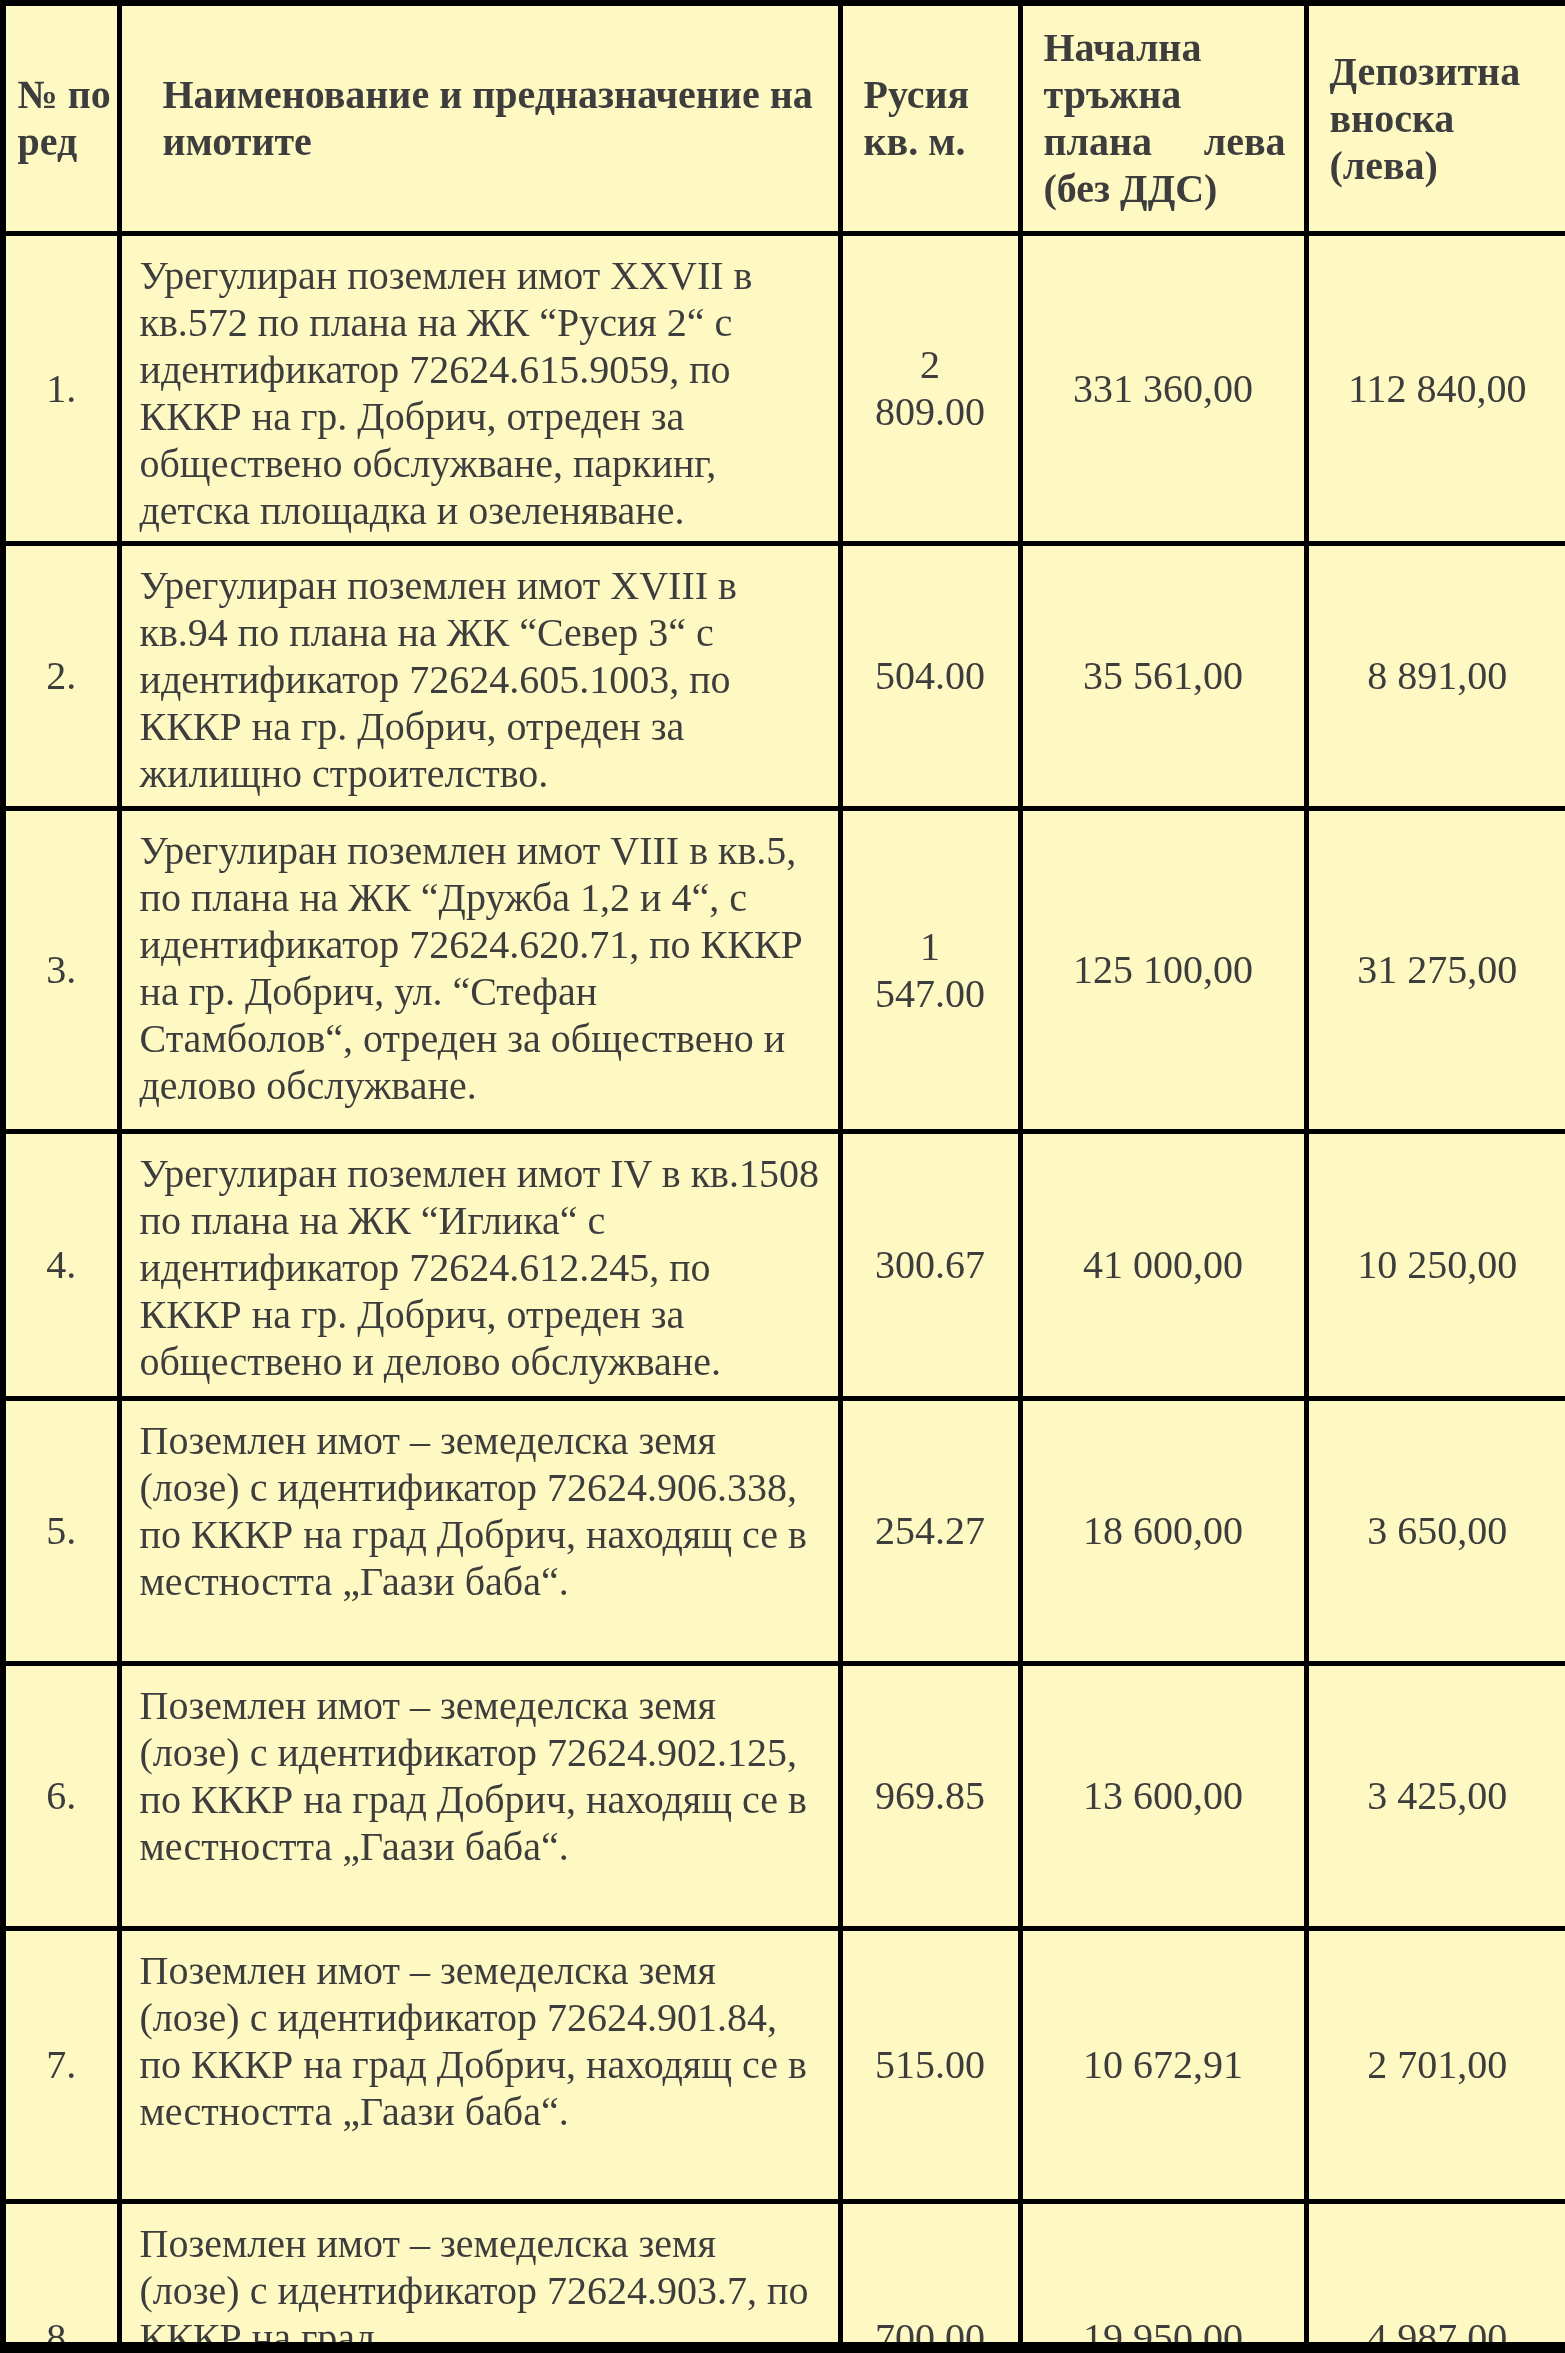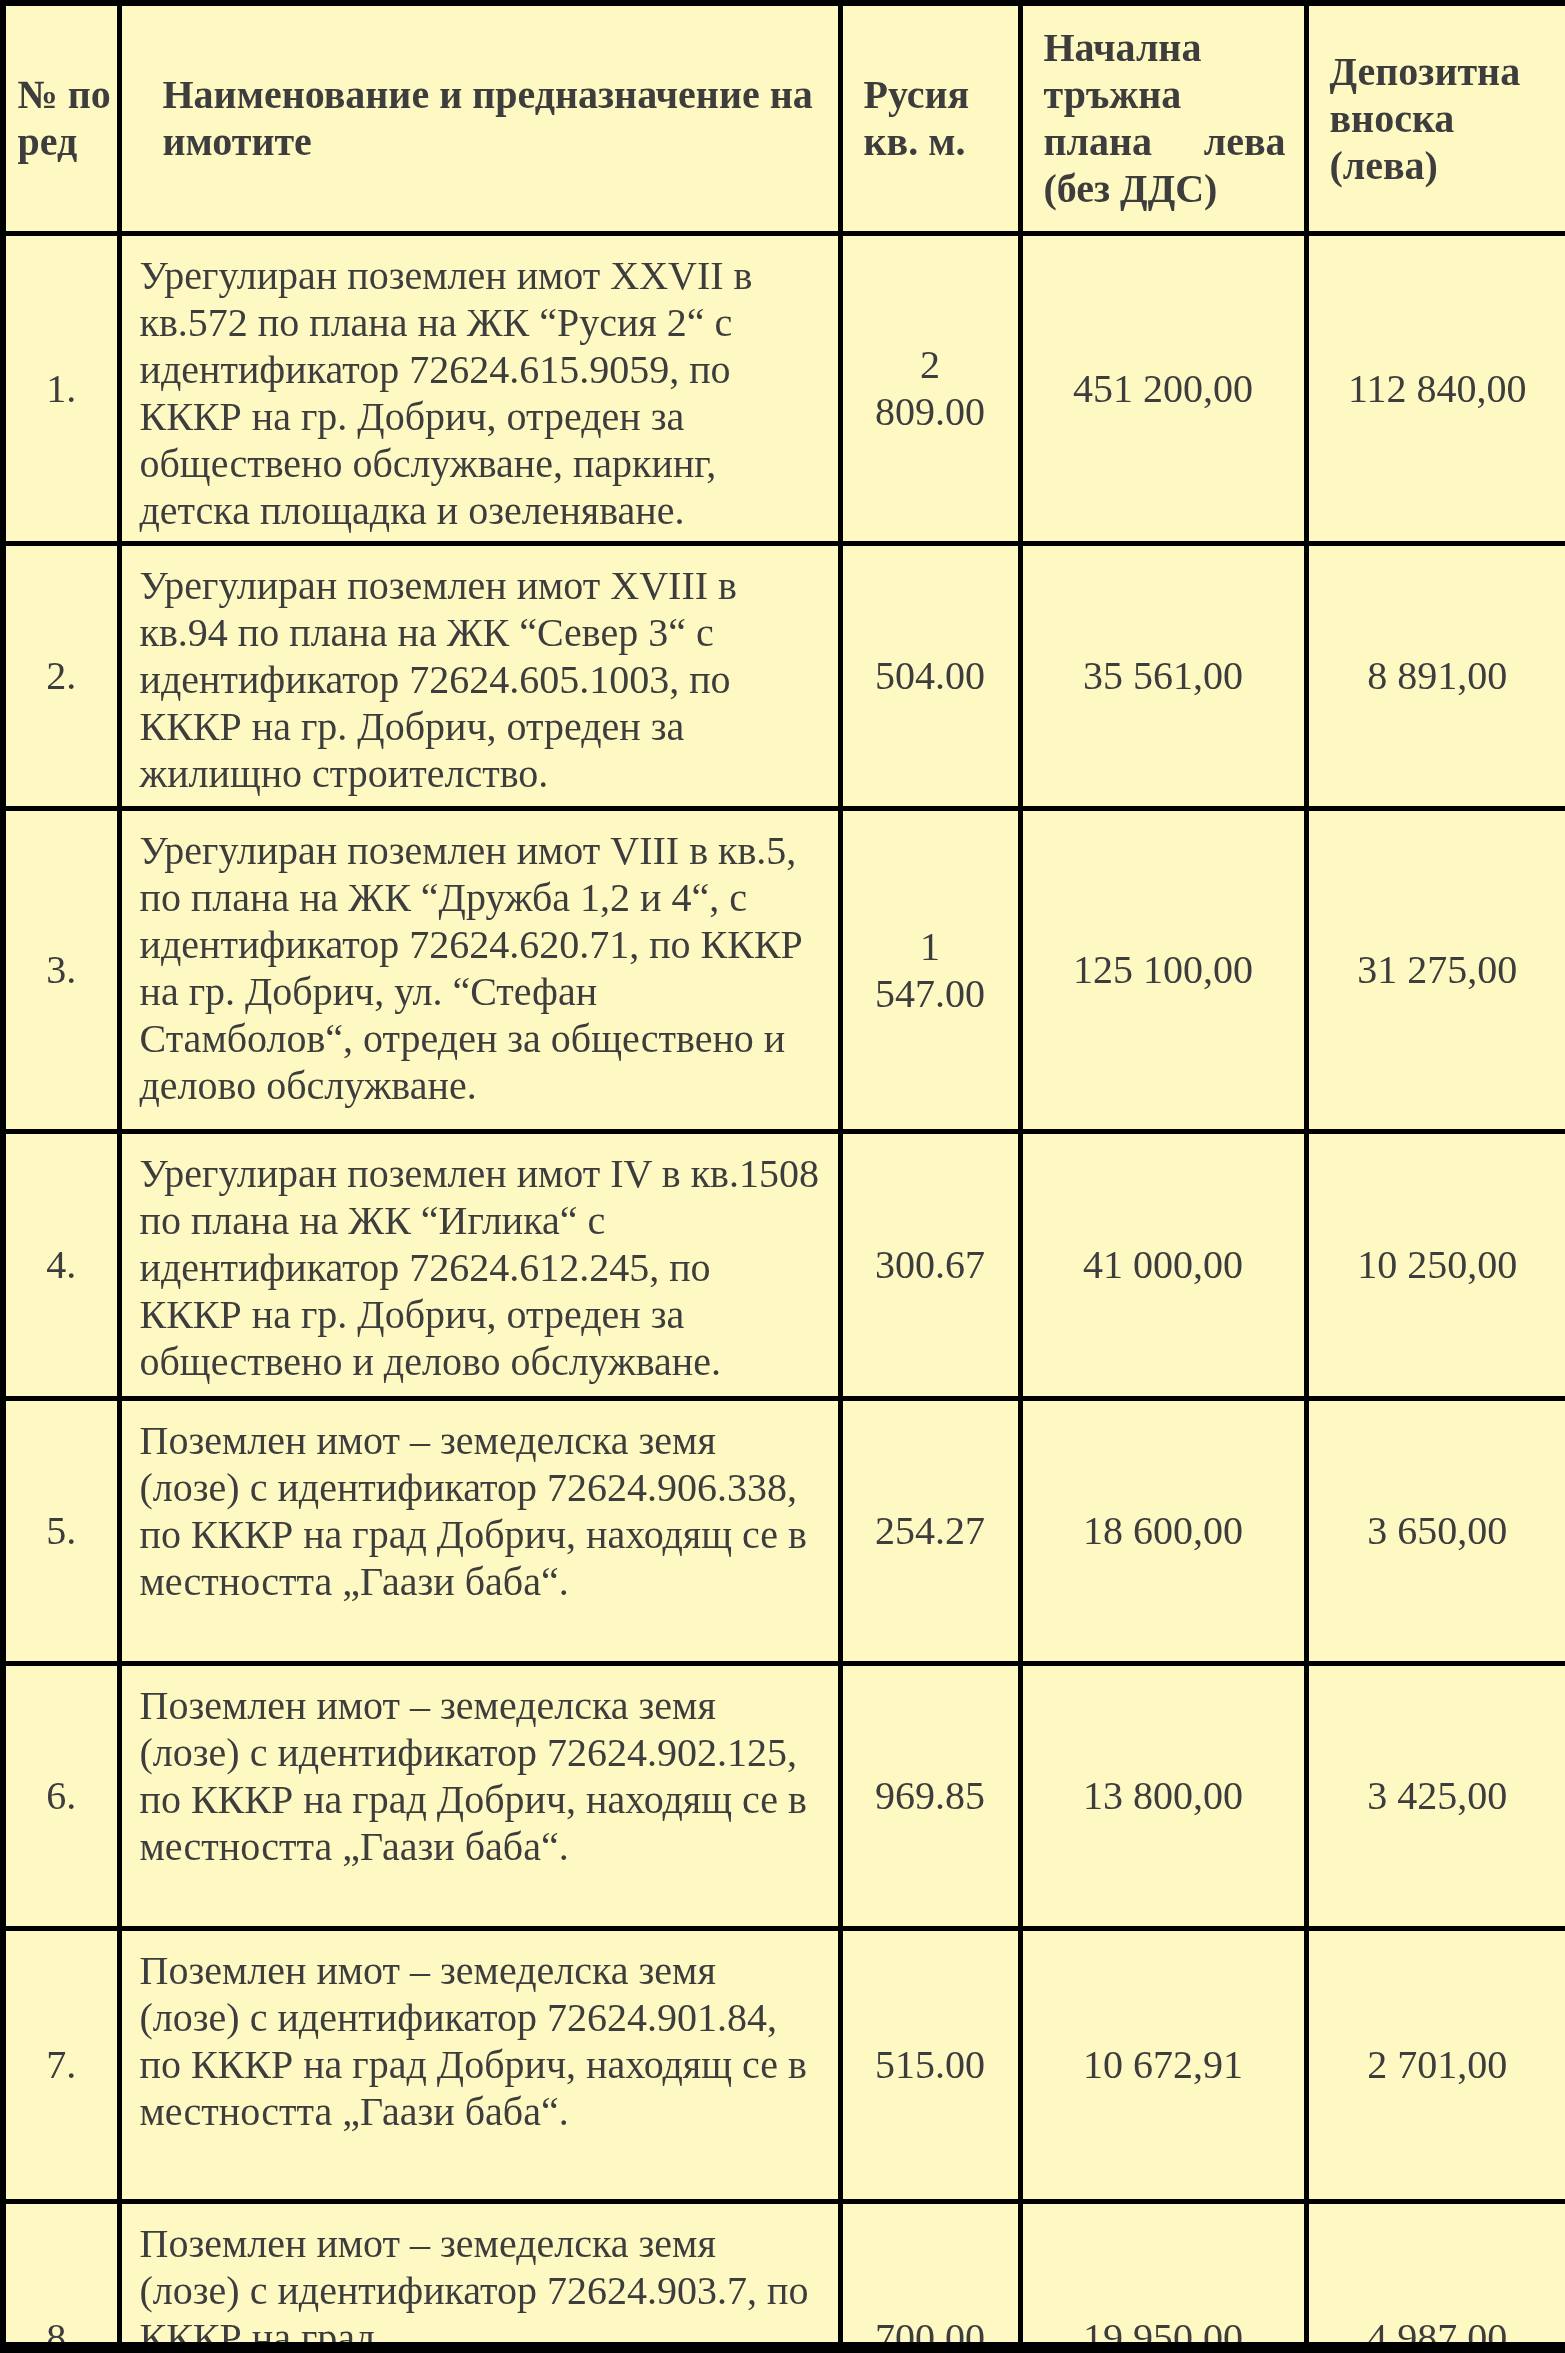--- a/index.html
+++ b/index.html
@@ -111,21 +111,21 @@
         <th class="h-area">Русия кв. м.</th>
         <th class="h-price">Начална тръжна плана лева (без ДДС)</th>
         <th class="h-deposit">Депозитна вноска (лева)</th>
       </tr>
 
       <tr class="r0">
         <td class="c-num">1.</td>
         <td class="c-name">Урегулиран поземлен имот XXVII в кв.572 по плана на ЖК “Русия 2“ с идентификатор 72624.615.9059, по КККР на гр. Добрич, отреден за обществено обслужване, паркинг, детска площадка и озеленяване.</td>
         <td class="c-area">2
 809.00</td>
-        <td class="c-price">451 200,00</td>
+        <td class="c-price">331 360,00</td>
         <td class="c-deposit">112 840,00</td>
       </tr>
 
       <tr class="r1">
         <td class="c-num">2.</td>
         <td class="c-name">Урегулиран поземлен имот XVIII в кв.94 по плана на ЖК “Север 3“ с идентификатор 72624.605.1003, по КККР на гр. Добрич, отреден за жилищно строителство.</td>
         <td class="c-area">504.00</td>
         <td class="c-price">35 561,00</td>
         <td class="c-deposit">8 891,00</td>
       </tr>
@@ -152,21 +152,21 @@
         <td class="c-name">Поземлен имот – земеделска земя (лозе) с идентификатор 72624.906.338, по КККР на град Добрич, находящ се в местността „Гаази баба“.</td>
         <td class="c-area">254.27</td>
         <td class="c-price">18 600,00</td>
         <td class="c-deposit">3 650,00</td>
       </tr>
 
       <tr class="r5">
         <td class="c-num">6.</td>
         <td class="c-name">Поземлен имот – земеделска земя (лозе) с идентификатор 72624.902.125, по КККР на град Добрич, находящ се в местността „Гаази баба“.</td>
         <td class="c-area">969.85</td>
-        <td class="c-price">13 800,00</td>
+        <td class="c-price">13 600,00</td>
         <td class="c-deposit">3 425,00</td>
       </tr>
 
       <tr class="r6">
         <td class="c-num">7.</td>
         <td class="c-name">Поземлен имот – земеделска земя (лозе) с идентификатор 72624.901.84, по КККР на град Добрич, находящ се в местността „Гаази баба“.</td>
         <td class="c-area">515.00</td>
         <td class="c-price">10 672,91</td>
         <td class="c-deposit">2 701,00</td>
       </tr>

